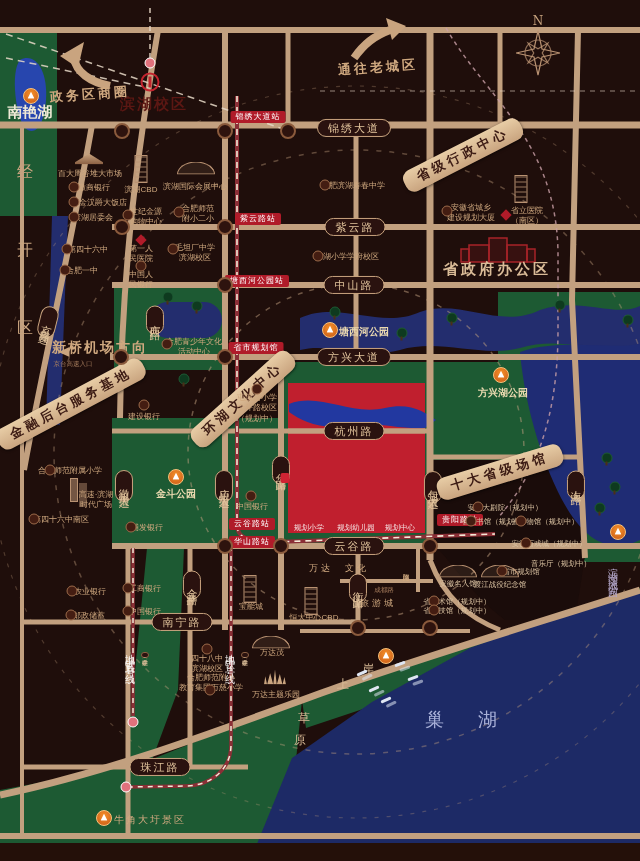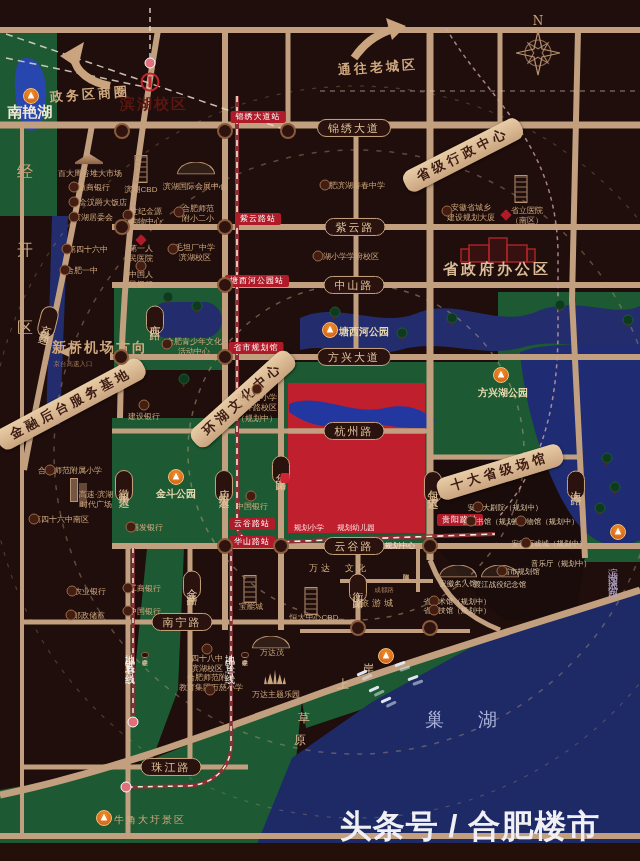--- a/index.html
+++ b/index.html
@@ -239,21 +239,21 @@
       <div class="lbl pill" style="left: 354px; top: 357px; transform: translate(-50%, -50%);">方兴大道</div>
       <div class="lbl banner" style="left: 71px; top: 404px; transform: translate(-50%, -50%) rotate(-28deg);">金融后台服务基地</div>
       <div class="lbl banner" style="left: 243px; top: 399px; transform: translate(-50%, -50%) rotate(-42deg);">环湖文化中心</div>
       <div class="lbl poi" style="left: 257px; top: 409px; transform: translate(-50%, -50%);">屯溪路小学
 金斗路校区
 （规划中）</div>
       <div class="lbl poi2" style="left: 503px; top: 392px; transform: translate(-50%, -50%);">方兴湖公园</div>
       <div class="lbl pill" style="left: 354px; top: 431px; transform: translate(-50%, -50%);">杭州路</div>
       <div class="lbl psub" style="left: 309px; top: 528px; transform: translate(-50%, -50%);">规划小学</div>
       <div class="lbl psub" style="left: 356px; top: 528px; transform: translate(-50%, -50%);">规划幼儿园</div>
-      <div class="lbl psub" style="left: 400px; top: 528px; transform: translate(-50%, -50%); margin-top: 18px;">规划中心</div>
+      <div class="lbl psub" style="left: 400px; top: 528px; transform: translate(-50%, -50%);">规划中心</div>
       <div class="lbl pill pillv" style="left: 124px; top: 486px; transform: translate(-50%, -50%);">徽州大道</div>
       <div class="lbl pill pillv" style="left: 224px; top: 486px; transform: translate(-50%, -50%);">庐州大道</div>
       <div class="lbl pill pillv" style="left: 281px; top: 470px; transform: translate(-50%, -50%);">华山路</div>
       <div class="lbl pill pillv" style="left: 433px; top: 487px; transform: translate(-50%, -50%);">包河大道</div>
       <div class="lbl pill pillv" style="left: 576px; top: 485px; transform: translate(-50%, -50%);">上海路</div>
       <div class="lbl poi2" style="left: 176px; top: 493px; transform: translate(-50%, -50%);">金斗公园</div>
       <div class="lbl poi" style="left: 252px; top: 507px; transform: translate(-50%, -50%);">中国银行</div>
       <div class="lbl poi" style="left: 144px; top: 417px; transform: translate(-50%, -50%);">建设银行</div>
       <div class="lbl poi" style="left: 70px; top: 471px; transform: translate(-50%, -50%);">合肥师范附属小学</div>
       <div class="lbl poi" style="left: 96px; top: 500px; transform: translate(-50%, -50%);">高速·滨湖
@@ -298,23 +298,22 @@
 滨湖校区</div>
       <div class="lbl poi" style="left: 211px; top: 683px; transform: translate(-50%, -50%);">合肥师范附小
 教育集团万慈小学</div>
       <div class="lbl poi" style="left: 272px; top: 653px; transform: translate(-50%, -50%);">万达茂</div>
       <div class="lbl poi" style="left: 276px; top: 695px; transform: translate(-50%, -50%);">万达主题乐园</div>
       <div class="lbl shorech" style="left: 368px; top: 670px; transform: translate(-50%, -50%);">岸</div>
       <div class="lbl shorech" style="left: 343px; top: 685px; transform: translate(-50%, -50%);">上</div>
       <div class="lbl shorech" style="left: 304px; top: 719px; transform: translate(-50%, -50%);">草</div>
       <div class="lbl shorech" style="left: 300px; top: 741px; transform: translate(-50%, -50%);">原</div>
       <div class="lbl lake" style="left: 468px; top: 719px; transform: translate(-50%, -50%); text-align: center;">巢 湖</div>
-      <div class="lbl pill" style="left: 171px; top: 767px; transform: translate(-50%, -50%);">珠江路</div>
+      <div class="lbl pill" style="left: 160px; top: 767px; transform: translate(-50%, -50%);">珠江路</div>
       <div class="lbl poi3" style="left: 150px; top: 819px; transform: translate(-50%, -50%);">牛角大圩景区</div>
-      <div class="lbl wm" style="left: 470px; top: 827px; transform: translate(-50%, -50%);">头条号 / 合肥楼市</div>
       <div class="ic ic-park" style="left: 31px; top: 96px; transform: translate(-50%, -50%);"></div>
       <div class="ic ic-train" style="left: 150px; top: 82px; transform: translate(-50%, -50%);"></div>
       <div class="ic ic-rdot" style="left: 150px; top: 63px; transform: translate(-50%, -50%);"></div>
       <div class="ic ic-roof" style="left: 89px; top: 159px; transform: translate(-50%, -50%);"></div>
       <div class="ic ic-dot" style="left: 74px; top: 187px; transform: translate(-50%, -50%);"></div>
       <div class="ic ic-dot" style="left: 74px; top: 202px; transform: translate(-50%, -50%);"></div>
       <div class="ic ic-dot" style="left: 74px; top: 217px; transform: translate(-50%, -50%);"></div>
       <div class="ic ic-tower" style="left: 141px; top: 169px; transform: translate(-50%, -50%);"></div>
       <div class="ic ic-dot" style="left: 128px; top: 215px; transform: translate(-50%, -50%);"></div>
       <div class="ic ic-sketch" style="left: 196px; top: 168px; transform: translate(-50%, -50%);"></div>

